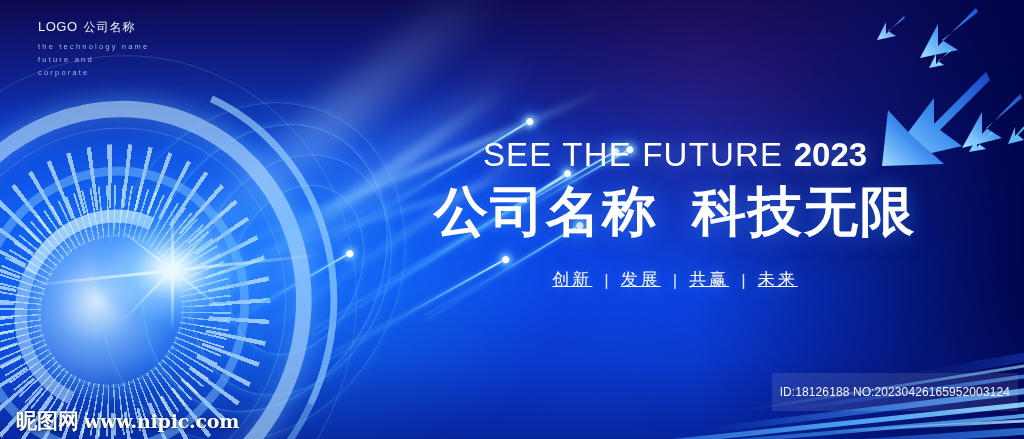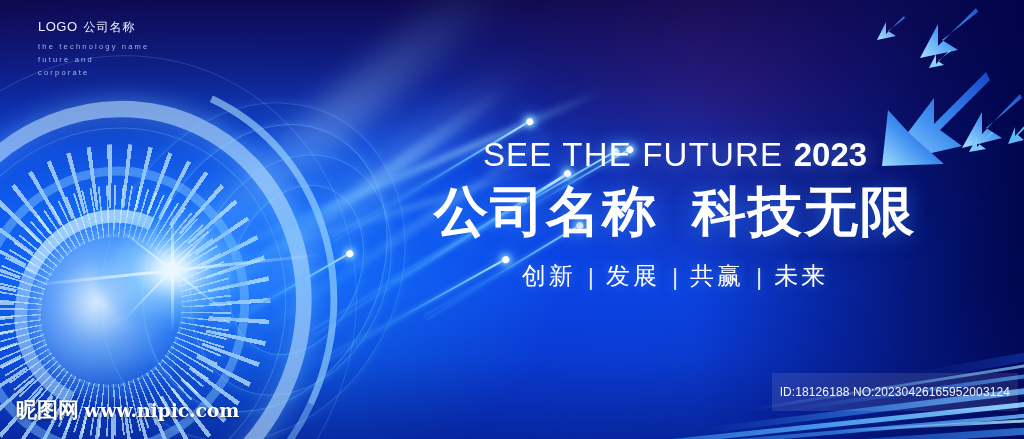--- a/index.html
+++ b/index.html
@@ -240,39 +240,40 @@
     font-size: 54px;
     font-weight: 700;
     color: #ffffff;
     letter-spacing: 2px;
     line-height: 1.08;
     white-space: nowrap;
     text-shadow: 0 2px 20px rgba(60,140,255,0.55);
   }
   .headline-cn .gap { display: inline-block; width: 34px; }
   .subline {
-    margin-top: 20px;
-    font-size: 24px;
+    margin-top: 28px;
+    font-size: 17px;
     color: #ffffff;
     letter-spacing: 3px;
     white-space: nowrap;
     text-shadow: 0 0 12px rgba(120,190,255,0.40);
+    text-decoration: underline;
   }
   .subline .sep {
     display: inline-block;
     margin: 0 9px 0 12px;
     color: #dbe9ff;
     font-weight: 300;
     transform: translateY(1px);
   }
 
   
   .watermark {
     position: absolute;
-    left: 16px; bottom: 15px;
+    left: 16px; bottom: 4px;
     display: flex;
     align-items: baseline;
     gap: 5px;
     color: #ffffff;
     text-shadow: 0 1px 3px rgba(0,0,0,0.55);
   }
   .wm-cn {
     font-size: 21px;
     font-weight: 700;
     letter-spacing: 0px;

